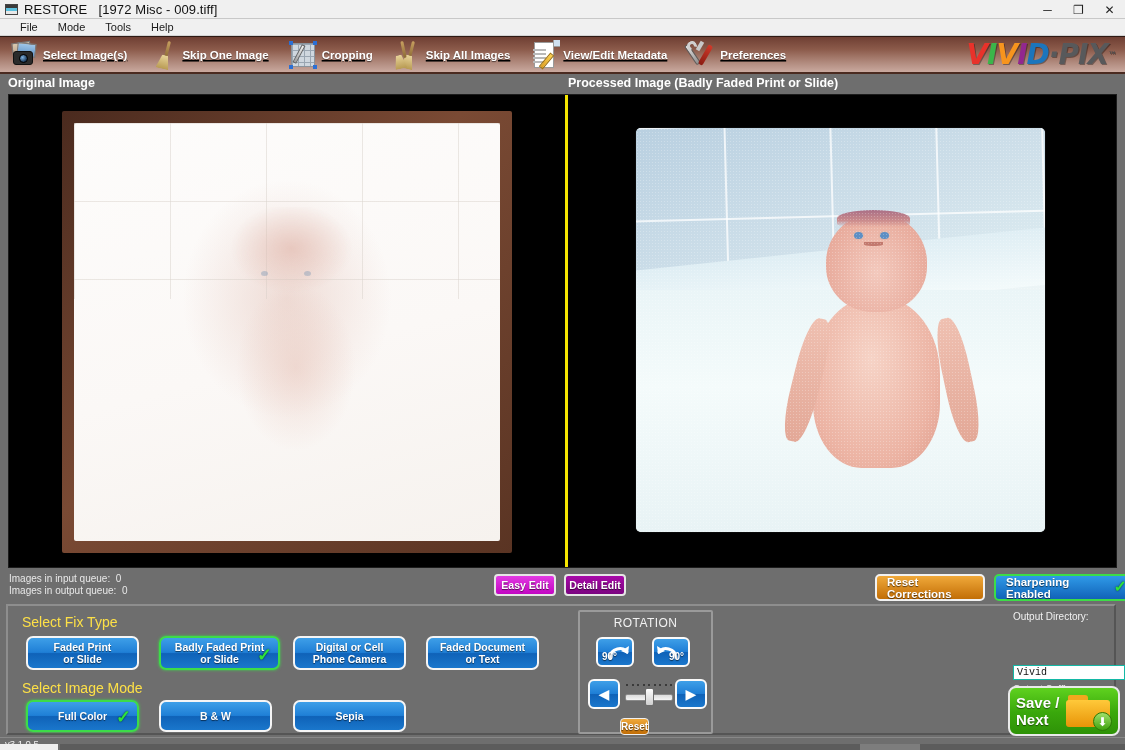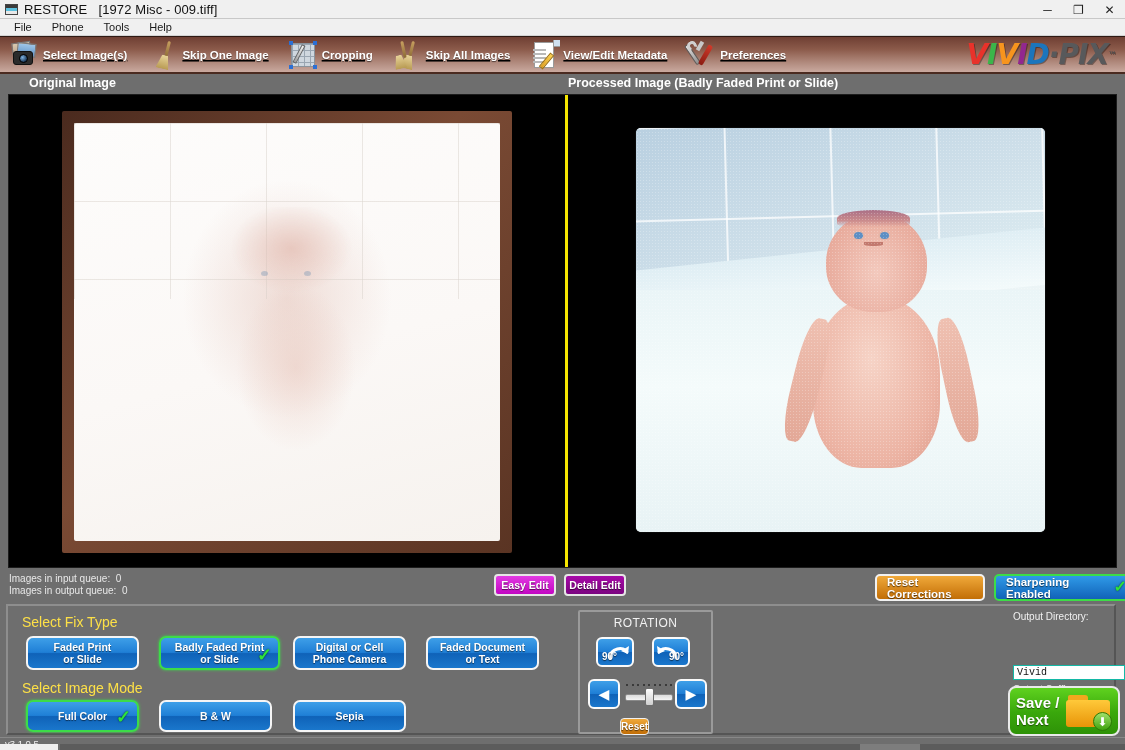--- a/index.html
+++ b/index.html
@@ -25,21 +25,21 @@
   .tb-title { font-size: 13px; color: #111; letter-spacing: .1px; white-space: nowrap; }
   .tb-ctrls { position: absolute; right: 0; top: 0; height: 19px; display: flex; }
   .tb-btn {
     width: 31px; height: 19px; display: flex; align-items: center; justify-content: center;
     font-size: 12px; color: #222; background: transparent;
   }
 
   
   .menubar {
     position: absolute; top: 19px; left: 0; width: 1125px; height: 17px;
-    background: #f0f0f0; display: flex; align-items: center; padding-left: 4px;
+    background: #f0f0f0; display: flex; align-items: center; padding-left: 10px;
     border-bottom: 1px solid #d4d4d4;
   }
   .menu-item { font-size: 11px; color: #1a1a1a; padding: 1px 10px; cursor: default; }
 
   
   .toolbar {
     position: absolute; top: 36px; left: 0; width: 1125px; height: 38px;
     background: linear-gradient(to bottom, #6f3f33 0%, #8b5a4a 35%, #b0897c 72%, #c9a99f 100%);
     border-top: 1px solid #2e1a14; border-bottom: 2px solid #4a2a20;
     display: flex; align-items: center;
@@ -88,21 +88,21 @@
   .logo { position: absolute; right: 8px; top: 38px; height: 34px; display: flex; align-items: center; }
   .logo span {
     font-family: "DejaVu Sans", sans-serif; font-weight: bold; font-size: 28px;
     font-style: italic; letter-spacing: -1px; line-height: 1;
     text-shadow: 1px 1px 0 rgba(0,0,0,.35);
   }
   .logo .tm { font-size: 9px; font-style: normal; vertical-align: super; color: #4a4a4a; letter-spacing: 0; }
 
   
   .panel-hdr { position: absolute; top: 76px; height: 18px; font-size: 12.5px; font-weight: bold; color: #fff; }
-  .hdr-orig { left: 8px; margin-left: 21px; }
+  .hdr-orig { left: 8px; }
   .hdr-proc { left: 568px; }
 
   .viewer {
     position: absolute; left: 8px; top: 94px; width: 1109px; height: 474px;
     background: #000; border: 1px solid #1c1c1c; overflow: hidden;
   }
   .split { position: absolute; left: 556px; top: 0; width: 3px; height: 474px; background: #f5e500; z-index: 5; }
 
   
   .img-orig { position: absolute; left: 0; top: 0; width: 556px; height: 474px; background: #000; }
@@ -322,21 +322,21 @@
     </div>
     <div class="tb-ctrls">
       <div class="tb-btn">─</div>
       <div class="tb-btn">❐</div>
       <div class="tb-btn close">✕</div>
     </div>
   </div>
 
   <div class="menubar">
     <div class="menu-item">File</div>
-    <div class="menu-item">Phone</div>
+    <div class="menu-item">Mode</div>
     <div class="menu-item">Tools</div>
     <div class="menu-item">Help</div>
   </div>
 
   <div class="toolbar">
 
     <div class="tool" style="margin-left:6px">
       <span class="ticon ic-photos">
         <i class="p p1"></i>
           <i class="p p2"></i>

